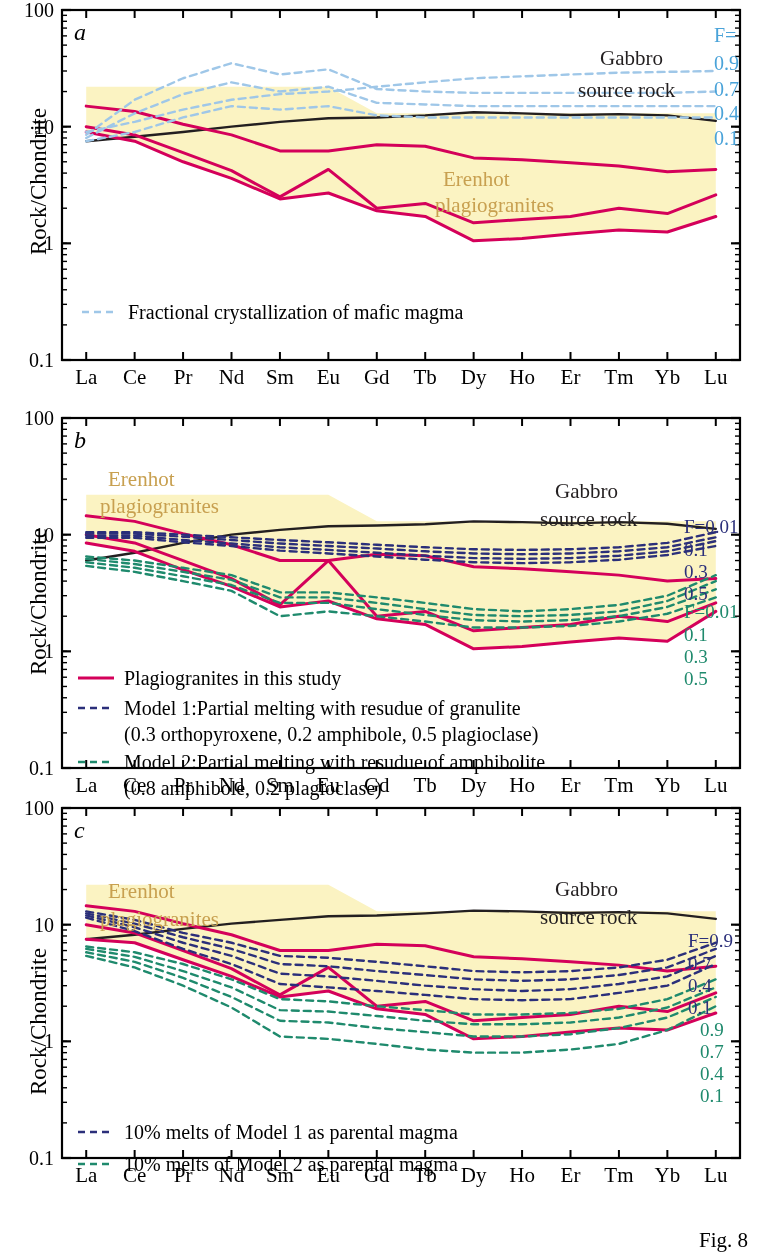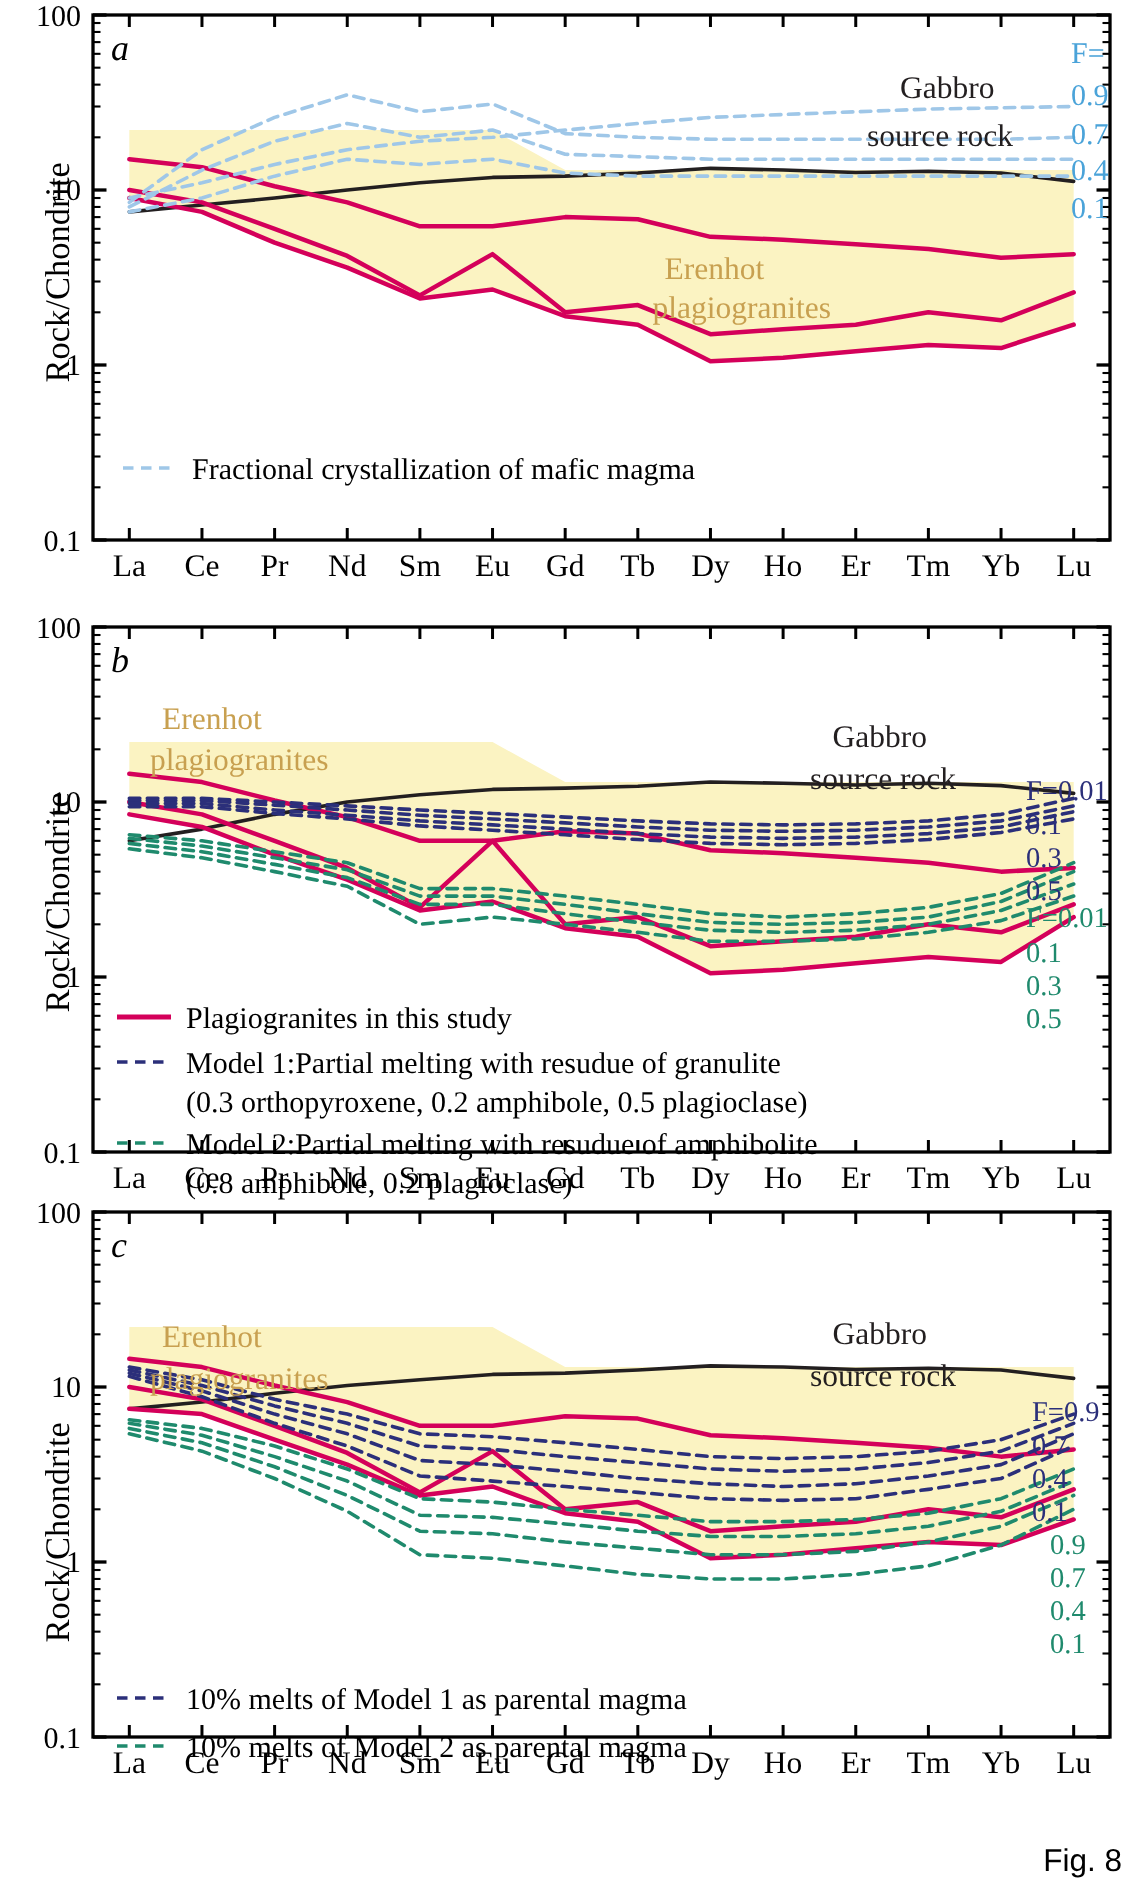--- a/index.html
+++ b/index.html
@@ -10,21 +10,21 @@
     position:absolute;
     font-family:"Liberation Serif",serif;
     font-size:23px;
     transform-origin:0 0;
     white-space:nowrap;
   }
   .figlabel{
     position:absolute;
     right:14px;
     bottom:6px;
-    font-family:Liberation Sans, sans-serif;
+    font-family:Liberation Serif, serif;
     font-size:21px;
   }
   text{font-family:"Liberation Serif",serif;}
 </style>
 </head>
 <body>
 
 <div class="axis-label" style="left:26px;top:255px;transform:rotate(-90deg);">Rock/Chondrite</div>
 <div class="axis-label" style="left:26px;top:675px;transform:rotate(-90deg);">Rock/Chondrite</div>
 <div class="axis-label" style="left:26px;top:1095px;transform:rotate(-90deg);">Rock/Chondrite</div>

